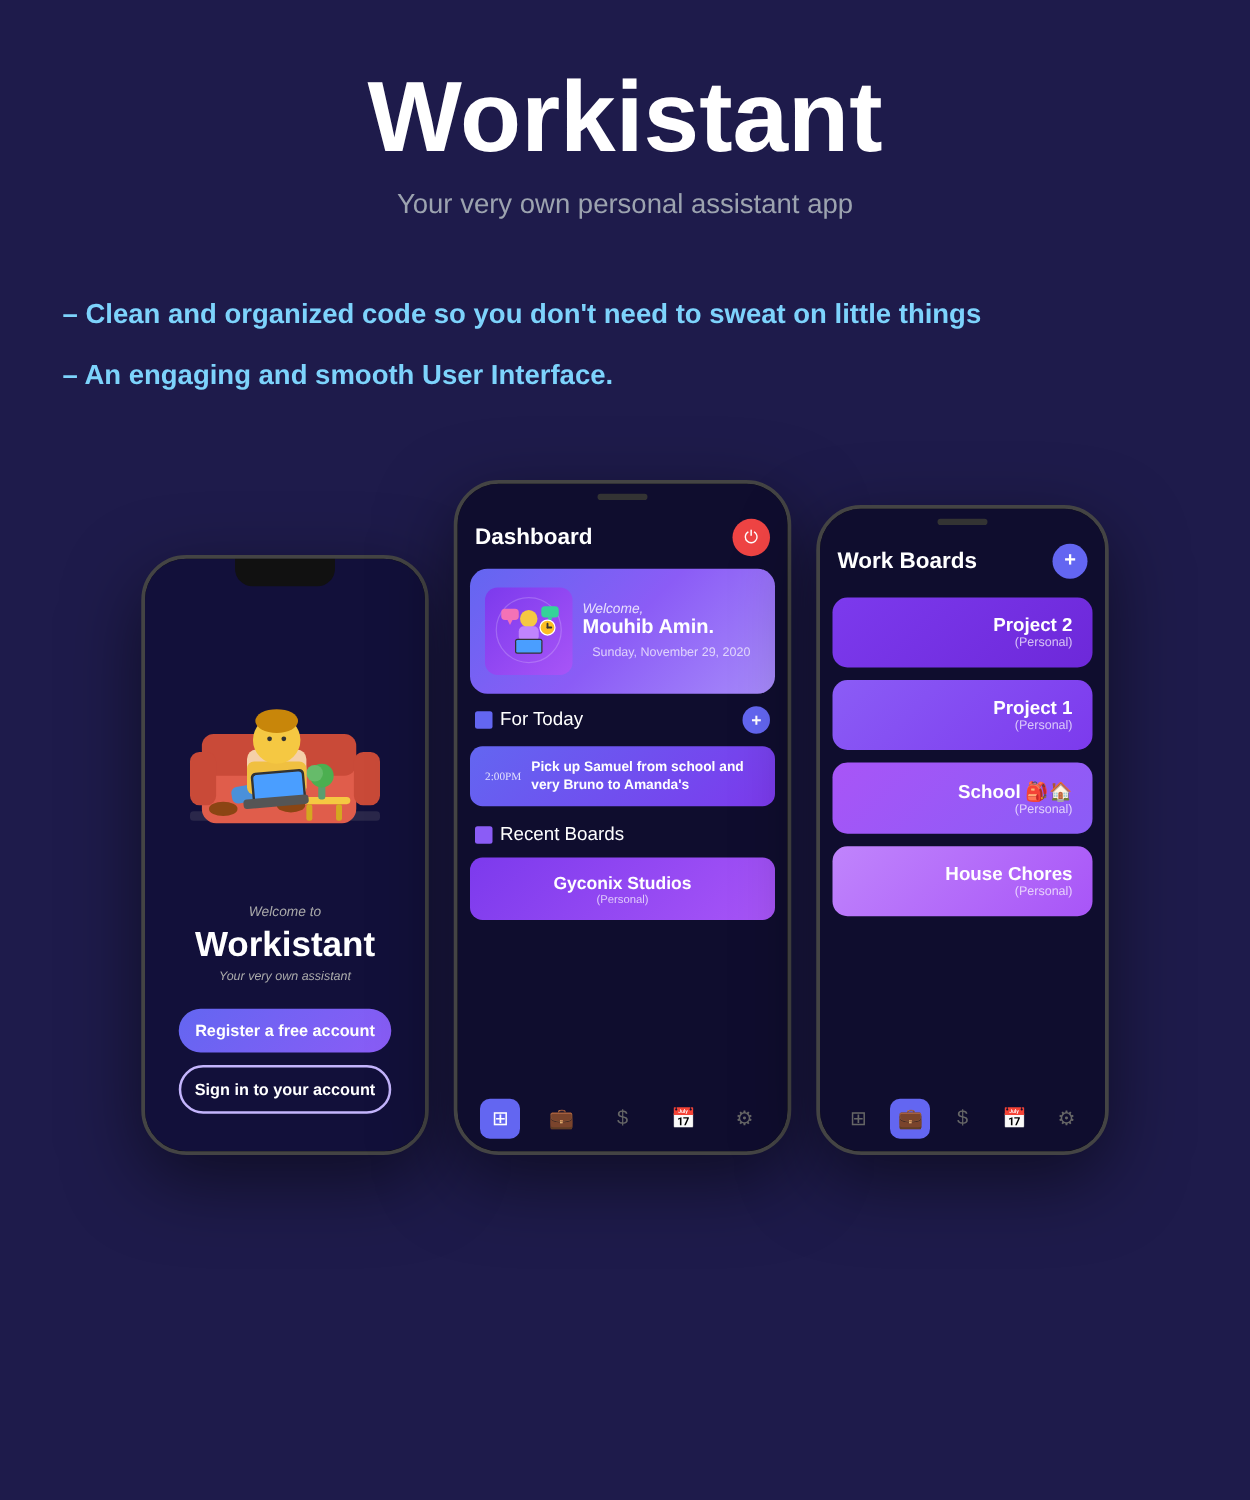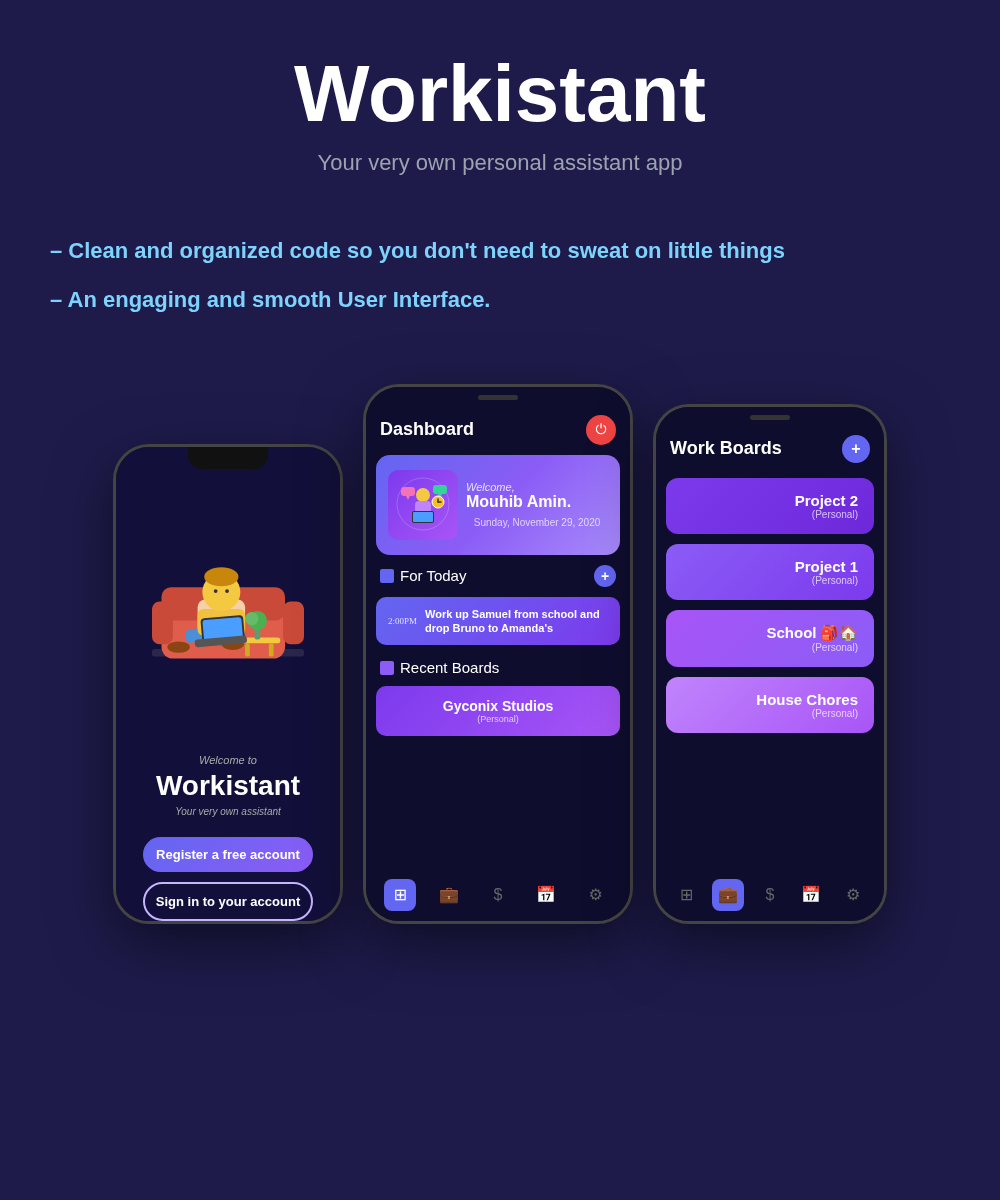--- a/index.html
+++ b/index.html
@@ -96,20 +96,21 @@
 
     
     .phone-left-inner {
       width: 100%;
       height: 100%;
       background: #12103a;
       display: flex;
       flex-direction: column;
       align-items: center;
       justify-content: flex-end;
+      padding-bottom: 30px;
       position: relative;
     }
 
     .illustration-area {
       position: absolute;
       top: 30px;
       left: 0;
       right: 0;
       height: 230px;
       display: flex;
@@ -561,21 +562,21 @@
       <div class="section-header">
         <div class="section-title">
           <div class="section-icon"></div>
           <span>For Today</span>
         </div>
         <div class="add-btn">+</div>
       </div>
 
       <div class="task-item">
         <span class="task-time">2:00PM</span>
-        <span class="task-desc">Work up Samuel from school and drop Bruno to Amanda's</span>
+        <span class="task-desc">Pick up Samuel from school and very Bruno to Amanda's</span>
       </div>
 
       <div class="section-header">
         <div class="section-title">
           <div class="section-icon" style="background:#8b5cf6;"></div>
           <span>Recent Boards</span>
         </div>
       </div>
 
       <div class="recent-board-card">

